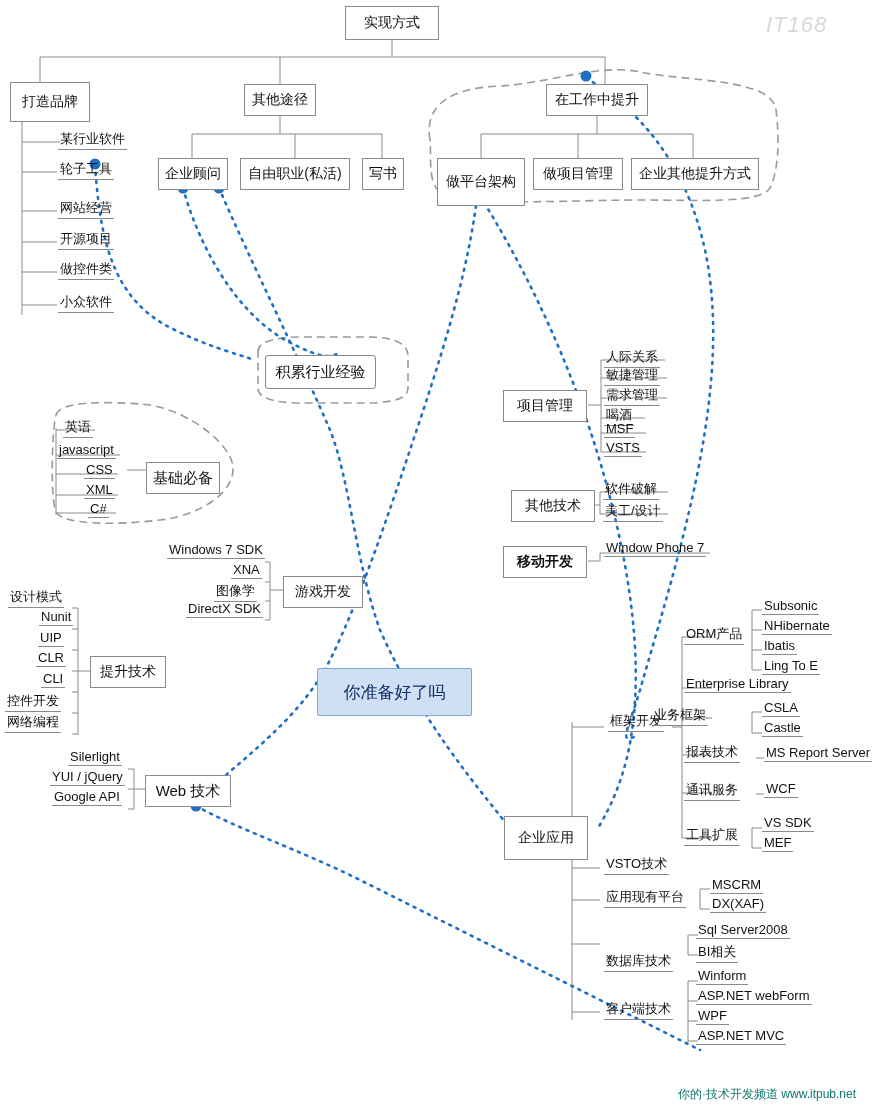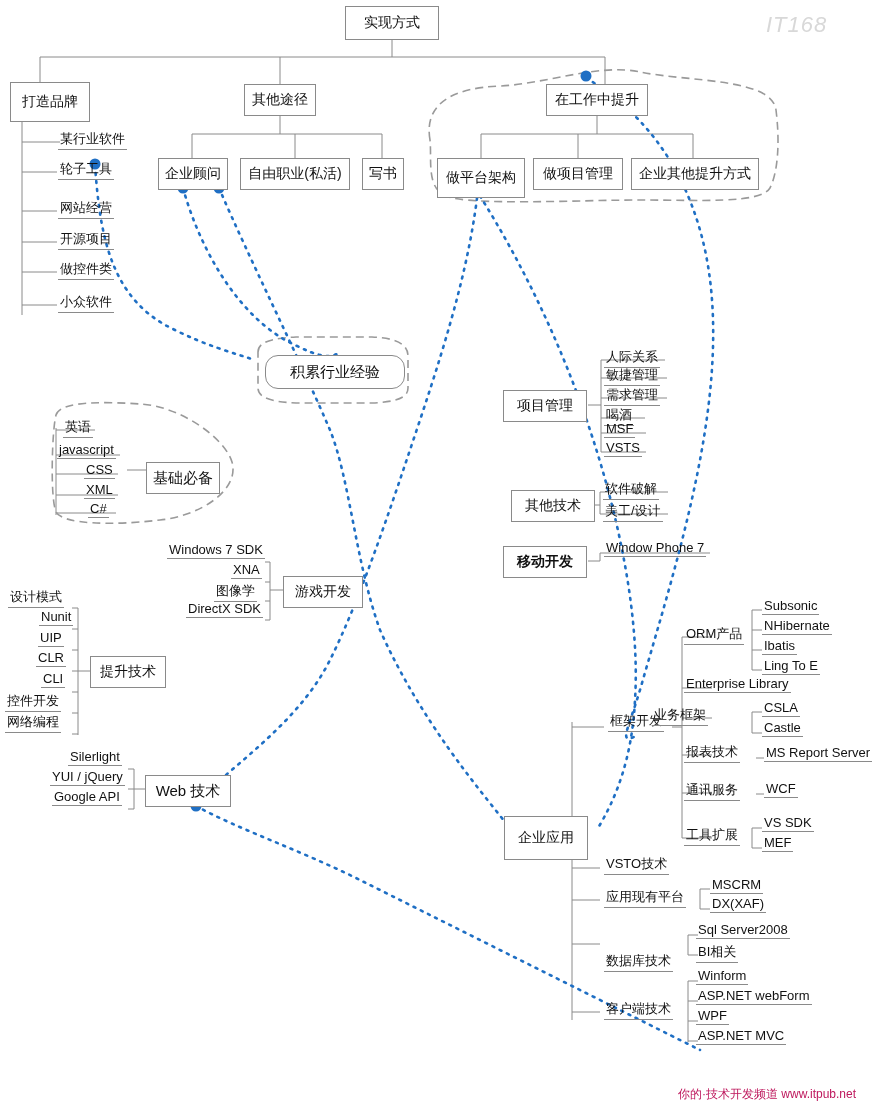--- a/index.html
+++ b/index.html
@@ -51,21 +51,21 @@
     position:absolute;
     color:#d8d8d8;
     font-size:22px;
     font-style:italic;
     letter-spacing:1px;
     user-select:none;
   }
   .footer{
     position:absolute;
     font-size:12px;
-    color:#be185d;
+    color:#0f766e;
   }
 </style>
 </head>
 <body>
 
 <div id="stage">
 
   <svg id="links">
     <g stroke="#8a8a8a" stroke-width="1" fill="none">
 
@@ -228,25 +228,25 @@
   <div class="leaf" style="left:58px;top:160px;">轮子工具</div>
   <div class="leaf" style="left:58px;top:199px;">网站经营</div>
   <div class="leaf" style="left:58px;top:230px;">开源项目</div>
   <div class="leaf" style="left:58px;top:260px;">做控件类</div>
   <div class="leaf" style="left:58px;top:293px;">小众软件</div>
 
   <div class="node" style="left:158px;top:158px;width:70px;height:30px;">企业顾问</div>
   <div class="node" style="left:240px;top:158px;width:110px;height:30px;">自由职业(私活)</div>
   <div class="node" style="left:362px;top:158px;width:42px;height:30px;">写书</div>
 
-  <div class="node" style="left:437px;top:158px;width:88px;height:40px;">做平台架构</div>
+  <div class="node" style="left:437px;top:158px;width:88px;height:48px;">做平台架构</div>
   <div class="node" style="left:533px;top:158px;width:90px;height:30px;">做项目管理</div>
   <div class="node" style="left:631px;top:158px;width:128px;height:30px;">企业其他提升方式</div>
 
-  <div class="node kw" style="left:265px;top:355px;width:140px;height:34px;border-radius:13px;">积累行业经验</div>
+  <div class="node kw" style="left:265px;top:355px;width:111px;height:34px;border-radius:3px;">积累行业经验</div>
 
   <div class="node kw" style="left:146px;top:462px;width:74px;height:32px;">基础必备</div>
   <div class="leaf" style="left:63px;top:418px;">英语</div>
   <div class="leaf" style="left:57px;top:442px;">javascript</div>
   <div class="leaf" style="left:84px;top:462px;">CSS</div>
   <div class="leaf" style="left:84px;top:482px;">XML</div>
   <div class="leaf" style="left:88px;top:501px;">C#</div>
 
   <div class="node" style="left:503px;top:390px;width:84px;height:30px;">项目管理</div>
   <div class="leaf" style="left:604px;top:348px;">人际关系</div>
@@ -276,20 +276,21 @@
   <div class="leaf" style="left:36px;top:650px;">CLR</div>
   <div class="leaf" style="left:41px;top:671px;">CLI</div>
   <div class="leaf" style="left:5px;top:692px;">控件开发</div>
   <div class="leaf" style="left:5px;top:713px;">网络编程</div>
 
   <div class="node kw" style="left:145px;top:775px;width:86px;height:32px;">Web 技术</div>
   <div class="leaf" style="left:68px;top:749px;">Silerlight</div>
   <div class="leaf" style="left:50px;top:769px;">YUI / jQuery</div>
   <div class="leaf" style="left:52px;top:789px;">Google API</div>
 
+  <div class="blue-node" style="left:317px;top:668px;width:155px;height:48px;border-radius:2px;">你准备好了吗</div>
 
   <div class="node" style="left:504px;top:816px;width:84px;height:44px;">企业应用</div>
   <div class="leaf" style="left:608px;top:712px;">框架开发</div>
 
   <div class="leaf" style="left:684px;top:625px;">ORM产品</div>
   <div class="leaf" style="left:762px;top:598px;">Subsonic</div>
   <div class="leaf" style="left:762px;top:618px;">NHibernate</div>
   <div class="leaf" style="left:762px;top:638px;">Ibatis</div>
   <div class="leaf" style="left:762px;top:658px;">Ling To E</div>
 

